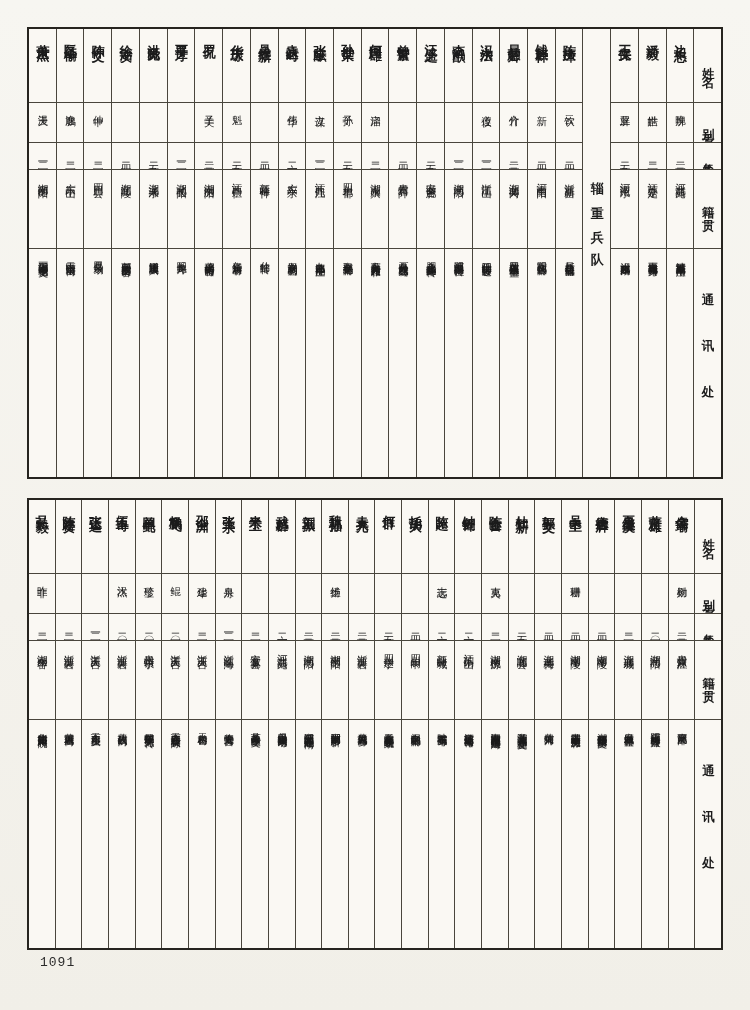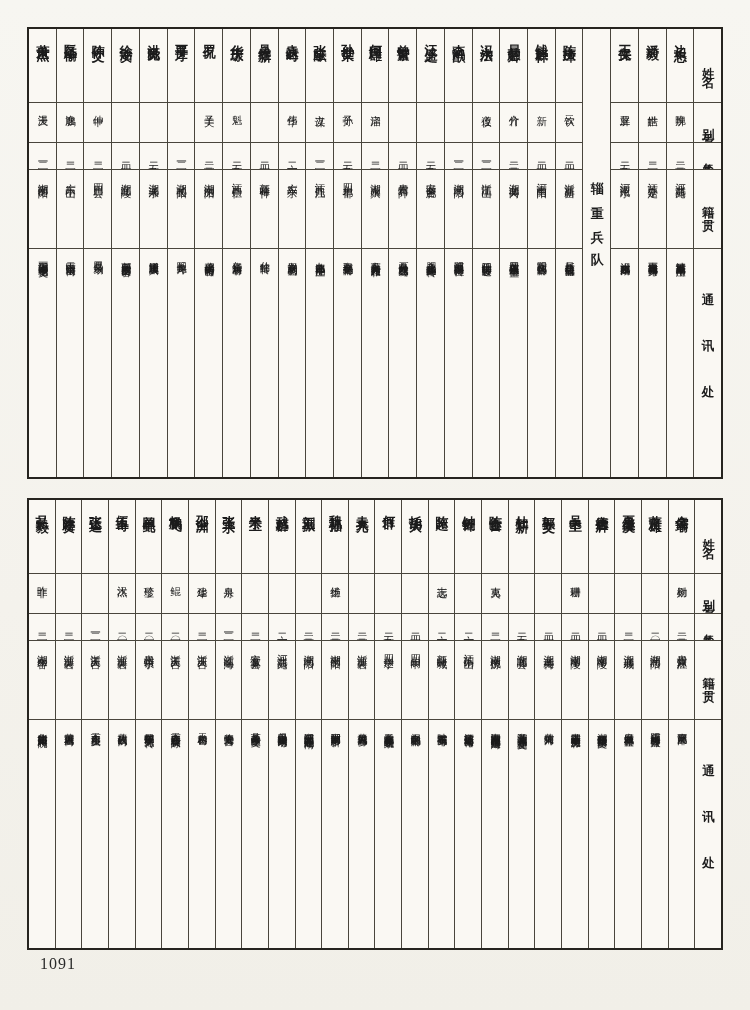--- a/index.html
+++ b/index.html
@@ -40,22 +40,22 @@
   .hdr.alias-cell{justify-items:center;letter-spacing:5px;padding-top:0;font-size:12.5px;}
   .hdr.age-cell{font-size:10.5px;letter-spacing:1px;}
   .hdr.native-cell{justify-items:center;letter-spacing:13px;padding-top:0;font-size:12.5px;}
   .hdr.addr-cell{justify-items:start;letter-spacing:46px;padding-top:34px;font-size:12.5px;}
   .pname{letter-spacing:2px;}
   .pmark{font-size:8px;letter-spacing:0;}
   .divider-col{display:grid;writing-mode:vertical-rl;text-orientation:upright;align-items:center;justify-items:start;}
   .divider-text{font-size:13px;font-weight:bold;letter-spacing:24px;padding-top:142px;}
   .page-number{
     position:absolute;left:40px;top:955px;
-    font-size:16px;letter-spacing:1px;color:#2a2a2a;
-    font-family:Liberation Serif, serif;
+    font-size:13px;letter-spacing:1px;color:#2a2a2a;
+    font-family:Liberation Mono, monospace;
   }
 </style>
 </head>
 <body>
 
 <div class="sheet">
 
   <section class="reg-table">
     <div class="col">
       <div class="cell name-cell bb hdr">

